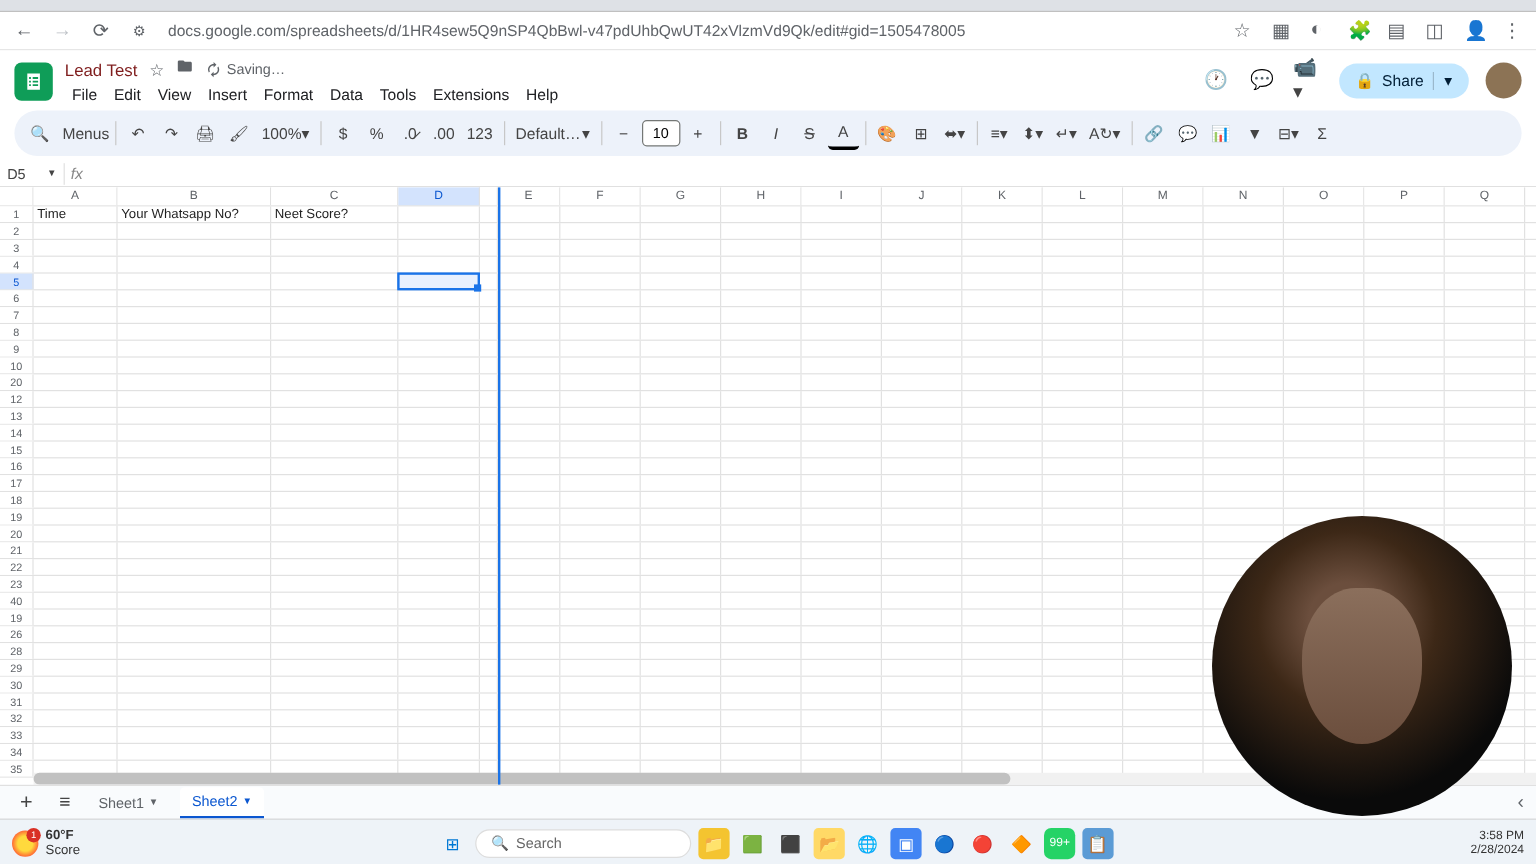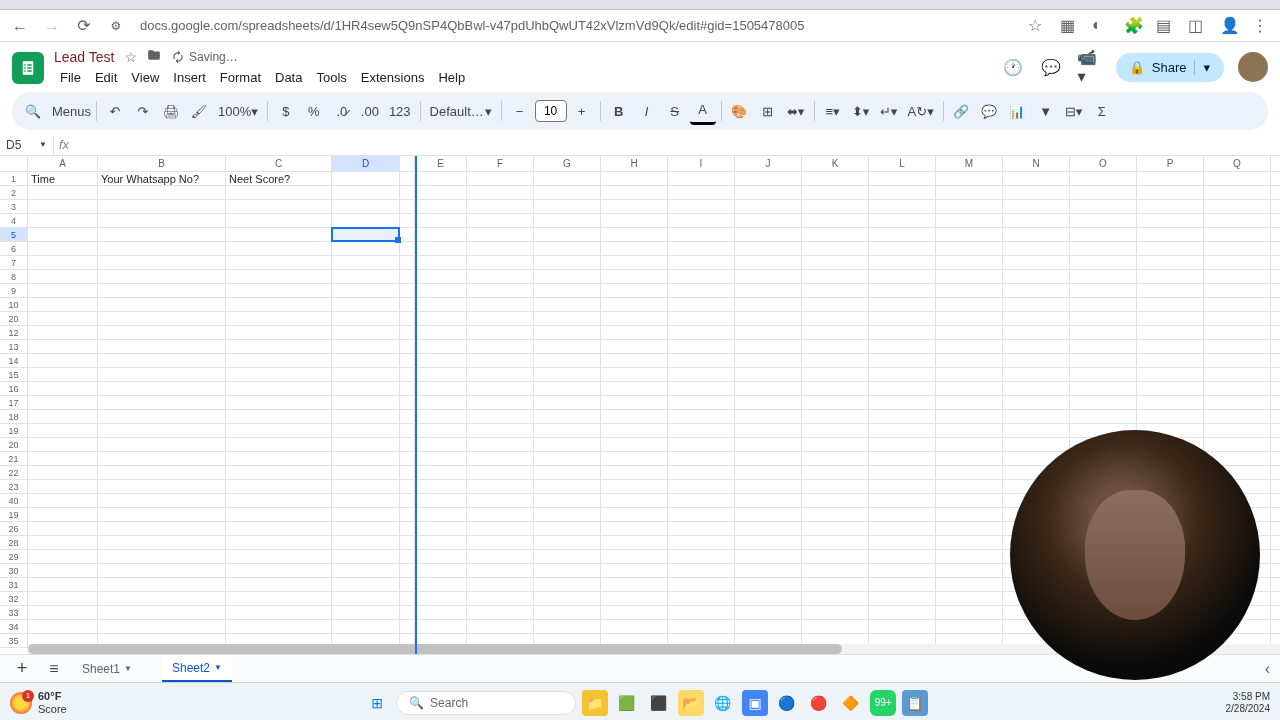--- a/index.html
+++ b/index.html
@@ -944,21 +944,21 @@
     <div class="colresize" style="left:415px"></div>
     <div class="activecell" style="left:331px;top:71px;width:69px;height:15px"></div>
     <div class="hscroll">
         <div class="hscroll-thumb"></div>
       </div>
   </div>
 
   <div class="sheettabs">
     <div class="addsheet">+</div>
     <div class="allsheets">≡</div>
-    <div id="sheettabs-holder" style="display:flex;gap:20px">
+    <div id="sheettabs-holder" style="display:flex;gap:8px">
         <div class="sheettab">Sheet1 <span class="sheetcaret">▼</span></div>
         <div class="sheettab active">Sheet2 <span class="sheetcaret">▼</span></div>
       </div>
     <div class="explore">‹</div>
   </div>
 
   <div class="taskbar">
     <div class="weather">
       <div class="wicon"></div>
       <div class="wtext">

